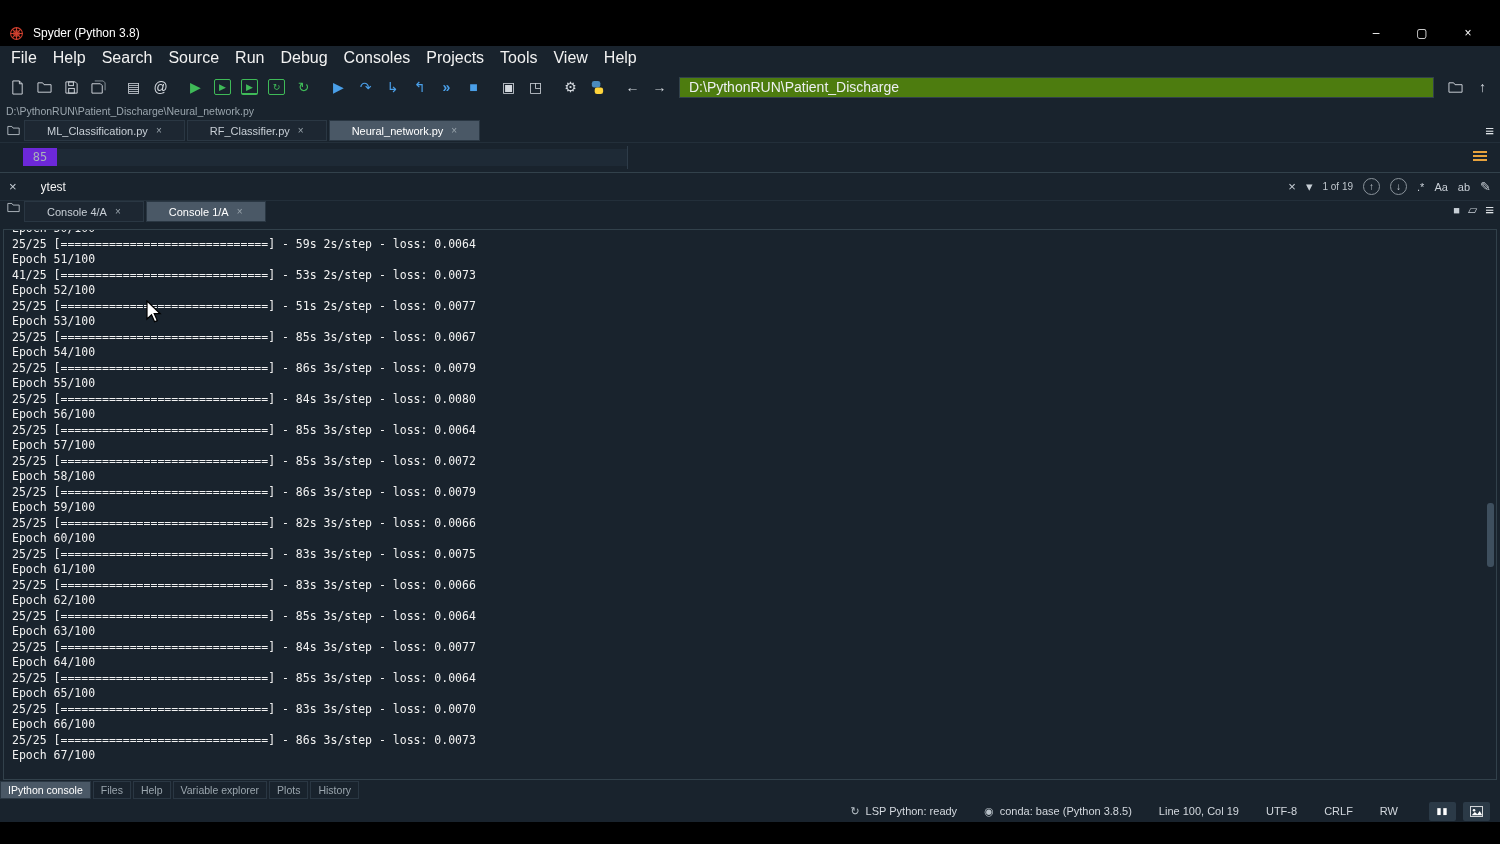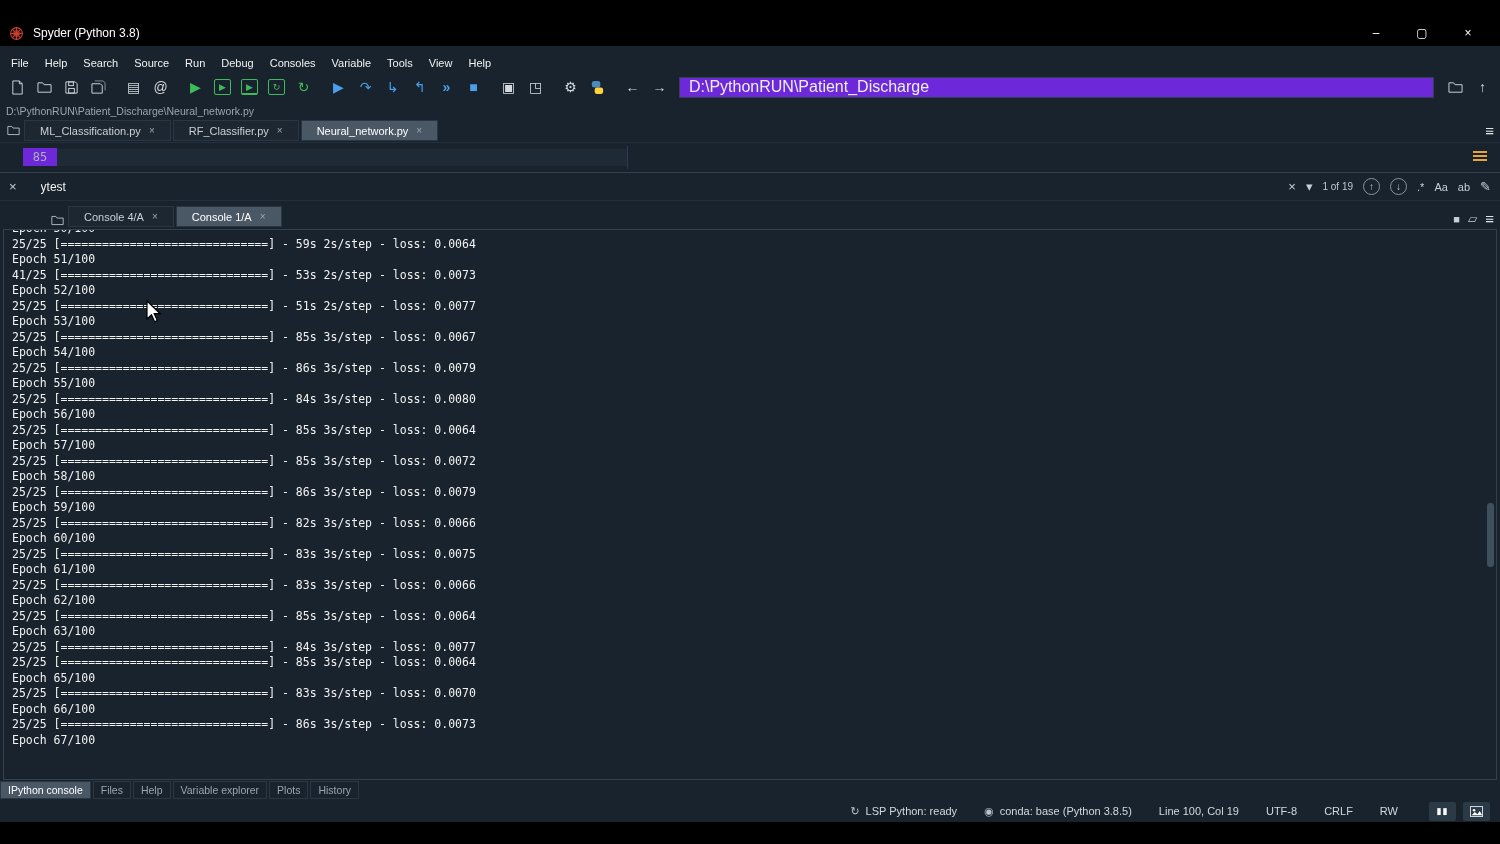--- a/index.html
+++ b/index.html
@@ -10,43 +10,43 @@
   .window { position:absolute; top:20px; left:0; width:1500px; height:802px;
             display:flex; flex-direction:column; background:#19232d; color:#d3d8de; }
 
   
   .titlebar { flex:0 0 26px; background:#000; display:flex; align-items:center; padding:0 9px; color:#fff; font-size:12px; }
   .titlebar .logo { width:15px; height:15px; margin-right:9px; display:flex; }
   .win-controls { margin-left:auto; display:flex; }
   .win-btn { width:46px; height:26px; display:flex; align-items:center; justify-content:center; color:#fff; font-size:12px; }
 
   
-  .menubar { flex:0 0 26px; display:flex; align-items:flex-end; padding:0 3px; font-size:11px; color:#f2f2f2; }
+  .menubar { flex:0 0 26px; display:flex; align-items:flex-start; padding:0 3px; font-size:16px; color:#f2f2f2; }
   .menu-item { padding:3px 8px; }
 
   
   .toolbar { flex:0 0 30px; display:flex; align-items:center; padding:0 4px; }
   .tool { width:27px; height:24px; display:flex; align-items:center; justify-content:center;
           font-size:14px; color:#d3d8de; flex:0 0 auto; }
   .tool.green { color:#3fba58; }
   .tool.blue  { color:#4a9fe8; }
   .tool.bold  { font-weight:bold; }
   .boxed { width:17px; height:16px; border:1px solid currentColor; border-radius:2px;
            display:flex; align-items:center; justify-content:center; font-size:9px; }
   .boxed.adv { border-bottom-width:2px; }
   .tool-sep { width:8px; flex:0 0 auto; }
-  .path-combo { flex:1 1 auto; height:21px; margin:0 8px 0 6px; background:#6d28d9; border:1px solid #32414b;
-                display:flex; align-items:center; padding:0 9px; font-size:16px; color:#eceff1; }
+  .path-combo { flex:1 1 auto; height:21px; margin:0 8px 0 6px; background:#4d7c0f; border:1px solid #32414b;
+                display:flex; align-items:center; padding:0 9px; font-size:14px; color:#eceff1; }
 
   
   .breadcrumb-row { flex:0 0 17px; display:flex; align-items:center; padding:0 6px; font-size:10.5px; color:#9aa5ad; }
 
   
   .tabbar { flex:0 0 24px; display:flex; align-items:center; padding:0 2px; border-bottom:1px solid #232f3a; }
-  .tab { height:21px; display:flex; align-items:center; gap:8px; padding:0 15px; font-size:11px;
+  .tab { height:21px; display:flex; align-items:center; gap:8px; padding:0 22px; font-size:11px;
          background:#1d2732; border:1px solid #2a3743; color:#c8cfd6; margin-right:2px; }
   .tab.active { background:#4a5866; color:#fff; }
   .tab-close { font-size:10px; color:#9aa5ad; }
   .tabbar-icon { width:22px; display:flex; align-items:center; justify-content:center; color:#c8cfd6; }
   .tabbar-right { margin-left:auto; display:flex; align-items:center; padding-right:4px; gap:8px; }
   .hamburger { font-size:15px; color:#e0e4e8; }
 
   
   .editor-strip { flex:0 0 30px; position:relative; border-bottom:1px solid #32414b; }
   .line-highlight { position:absolute; left:57px; top:6px; width:570px; height:17px; background:#1e2a36; }
@@ -61,21 +61,21 @@
              font-size:12px; border-bottom:1px solid #232f3a; }
   .findbar .icon { color:#c8cfd6; font-size:13px; flex:0 0 auto; }
   .find-input { flex:1 1 auto; background:transparent; border:none; outline:none; color:#f2f2f2;
                 font-size:12px; font-family:"Liberation Sans","DejaVu Sans",sans-serif; padding-left:14px; }
   .find-count { color:#c0c7cd; font-size:10px; }
   .circ { width:17px; height:17px; border:1px solid #8a939b; border-radius:50%;
           display:flex; align-items:center; justify-content:center; font-size:10px; color:#c8cfd6; }
   .find-toggle { font-size:11px; color:#c8cfd6; }
 
   
-  .ctabbar { flex:0 0 26px; display:flex; align-items:flex-end; padding:0 2px;margin-left:44px; }
+  .ctabbar { flex:0 0 26px; display:flex; align-items:flex-start; padding:0 2px; }
 
   
   .console-wrap { flex:1 1 auto; margin:2px 3px 0 3px; border:1px solid #32414b; background:#19232d;
                   position:relative; overflow:hidden; }
   .console-lines { position:absolute; left:8px; top:-9px; right:20px; }
   .console-line { white-space:pre; font:11.5px/15.5px "DejaVu Sans Mono", monospace; color:#f2f2f2; }
   .console-thumb { position:absolute; right:2px; top:273px; width:7px; height:64px; background:#3e4f5e; border-radius:3px; }
 
   
   .pane-tabs { flex:0 0 20px; display:flex; justify-content:flex-start; align-items:center; gap:2px; font-size:10.5px; }
@@ -118,21 +118,21 @@
     </div>
 
     <div class="menubar">
       <span class="menu-item">File</span>
       <span class="menu-item">Help</span>
       <span class="menu-item">Search</span>
       <span class="menu-item">Source</span>
       <span class="menu-item">Run</span>
       <span class="menu-item">Debug</span>
       <span class="menu-item">Consoles</span>
-      <span class="menu-item">Variable</span>
+      <span class="menu-item">Projects</span>
       <span class="menu-item">Tools</span>
       <span class="menu-item">View</span>
       <span class="menu-item">Help</span>
     </div>
 
     <div class="toolbar">
       <span class="tool">
         <svg width="15" height="15" viewBox="0 0 16 16">
             <path d="M3 1h7l3 3v11H3z" fill="none" stroke="#d3d8de"></path>
             <path d="M10 1v3h3" fill="none" stroke="#d3d8de"></path>
@@ -299,20 +299,21 @@
           <div class="console-line">Epoch 59/100</div>
           <div class="console-line">25/25 [==============================] - 82s 3s/step - loss: 0.0066</div>
           <div class="console-line">Epoch 60/100</div>
           <div class="console-line">25/25 [==============================] - 83s 3s/step - loss: 0.0075</div>
           <div class="console-line">Epoch 61/100</div>
           <div class="console-line">25/25 [==============================] - 83s 3s/step - loss: 0.0066</div>
           <div class="console-line">Epoch 62/100</div>
           <div class="console-line">25/25 [==============================] - 85s 3s/step - loss: 0.0064</div>
           <div class="console-line">Epoch 63/100</div>
           <div class="console-line">25/25 [==============================] - 84s 3s/step - loss: 0.0077</div>
+          <div class="console-line">Epoch 64/100</div>
           <div class="console-line">25/25 [==============================] - 85s 3s/step - loss: 0.0064</div>
           <div class="console-line">Epoch 65/100</div>
           <div class="console-line">25/25 [==============================] - 83s 3s/step - loss: 0.0070</div>
           <div class="console-line">Epoch 66/100</div>
           <div class="console-line">25/25 [==============================] - 86s 3s/step - loss: 0.0073</div>
           <div class="console-line">Epoch 67/100</div>
         </div>
       <div class="console-thumb"></div>
     </div>
 

